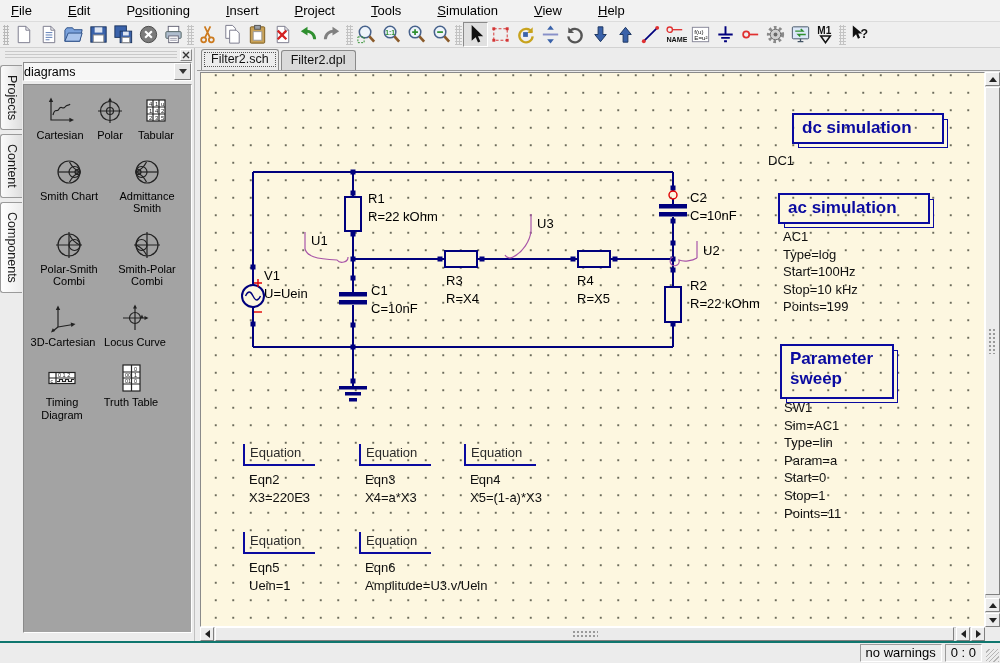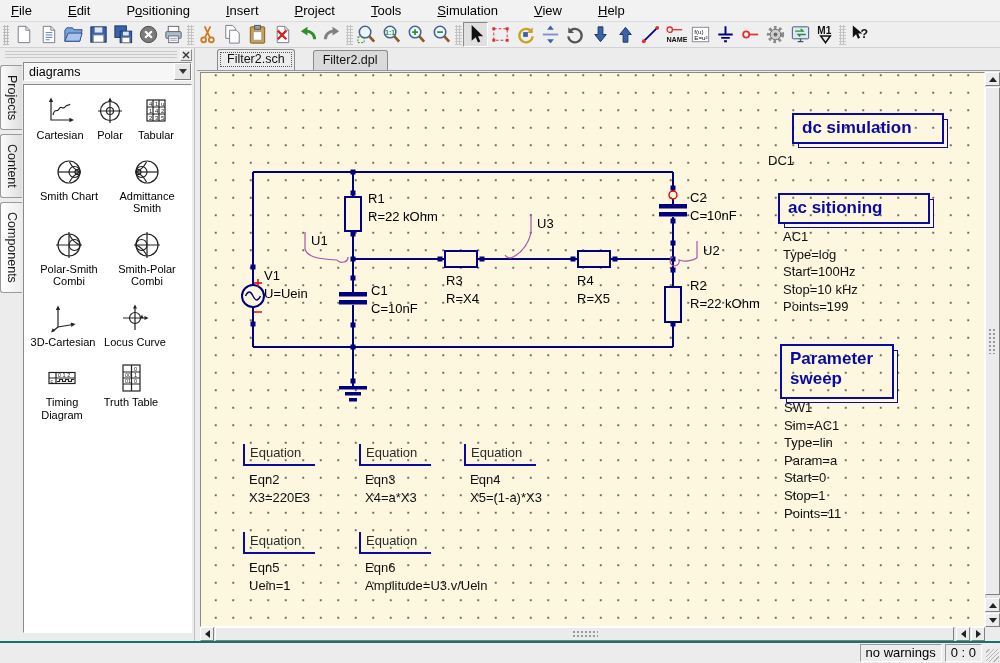--- a/index.html
+++ b/index.html
@@ -39,38 +39,38 @@
   .dock-body { flex:1; display:flex; min-height:0; }
   .side-tabs { width:22px; display:flex; flex-direction:column; gap:4px; padding-top:4px; }
   .side-tab { writing-mode:vertical-lr; display:flex; align-items:center; justify-content:center;
               font-size:12.5px; color:#1a1a1a; padding:9px 0;
               border:1px solid #9a9a9a; border-right:none; border-radius:3px 0 0 3px;
               background:linear-gradient(90deg,#fbfbfb,#dedede); }
   .side-tab.active { background:linear-gradient(90deg,#ffffff,#ececec); }
   .dock-content { flex:1; display:flex; flex-direction:column; min-height:0; padding:1px 2px 8px 1px; }
   .combo { height:19px; display:flex; align-items:center; font-size:12.5px;
            background:#f6f6f6; border:1px solid; border-color:#8a8a8a #fff #fff #8a8a8a;
-           padding-left:5px; margin-bottom:3px; }
+           margin-bottom:3px; }
   .combo-arrow { margin-left:auto; width:17px; height:17px; display:flex; align-items:center;
                  justify-content:center; background:#e6e6e6;
                  border:1px solid; border-color:#fff #7d7d7d #7d7d7d #fff; }
   .combo-arrow span { width:0; height:0; border-left:4px solid transparent;
                       border-right:4px solid transparent; border-top:5px solid #333; }
-  .palette { flex:1; background:#ffffff; border:1px solid; border-color:#8a8a8a #fff #fff #8a8a8a;
+  .palette { flex:1; background:#a3a3a3; border:1px solid; border-color:#8a8a8a #fff #fff #8a8a8a;
              overflow:hidden; display:flex; flex-wrap:wrap; align-content:flex-start;
              padding:10px 0 0 6px; row-gap:14px; }
   .pal-item { display:flex; flex-direction:column; align-items:center; }
   .pal-caption { font-size:11px; line-height:12.5px; text-align:center; color:#000;
                  overflow-wrap:anywhere; margin-top:2px; }
 
   
   .workspace { flex:1; display:flex; flex-direction:column; min-width:0; padding-left:2px; }
   .doc-tabs { height:22px; display:flex; align-items:flex-end; padding-left:4px; gap:2px; }
   .doc-tab { border:1px solid #8a8a8a; border-bottom:none; border-radius:3px 3px 0 0;
-             padding:2px 9px 3px; font-size:12.5px; background:#dadada; color:#111;margin-left:16px; }
+             padding:2px 9px 3px; font-size:12.5px; background:#dadada; color:#111; }
   .doc-tab.active { background:#ececec; padding-bottom:4px; outline:1px dotted #555; outline-offset:-4px; }
 
   .canvas-frame { flex:1; position:relative; background:#ececec; border-top:1px solid #9a9a9a; }
   .canvas { position:absolute; left:3px; top:1px; right:15px; bottom:14px; overflow:hidden;
             background-color:#fdf7e0;
             background-image:radial-gradient(circle,#6b6b5b 0.8px, transparent 1.1px);
             background-size:17.5px 17.5px; background-position:6px 11px;
             border:1px solid; border-color:#8a8a8a #fff #fff #8a8a8a; }
   .canvas svg { position:absolute; left:0; top:0; }
 
@@ -586,21 +586,21 @@
               <path d="M330,158 C329,168 322,179 312,184 a5.5 5 0 0 1 -8 -2" fill="none" stroke="#a855a8" stroke-width="1.2"></path>
               <text x="336" y="155" font-size="13" fill="#000">U3</text>
               <line x1="496" y1="168" x2="496" y2="185" stroke="#a855a8" stroke-width="1.2"></line>
               <path d="M496,185 C491,188 483,189 478,187 a4.5 4.5 0 1 1 -6 -3" fill="none" stroke="#a855a8" stroke-width="1.2"></path>
               <text x="502" y="182" font-size="13" fill="#000">U2</text>
             </svg>
         <div class="sim-box" style="left: 591px; top: 40px; width: 152px; height: 31px;">dc simulation</div>
             <div class="sim-props" style="left: 567px; top: 79px;">
               <div>DC1</div>
             </div>
-            <div class="sim-box" style="left: 577px; top: 120px; width: 152px; height: 31px;">ac sitioning</div>
+            <div class="sim-box" style="left: 577px; top: 120px; width: 152px; height: 31px;">ac simulation</div>
             <div class="sim-props" style="left: 582px; top: 155px;">
               <div>AC1</div>
               <div>Type=log</div>
               <div>Start=100Hz</div>
               <div>Stop=10 kHz</div>
               <div>Points=199</div>
             </div>
             <div class="sim-box" style="left: 579px; top: 271px; width: 114px; height: 55px;">Parameter
 sweep</div>
             <div class="sim-props" style="left: 583px; top: 326px;">

